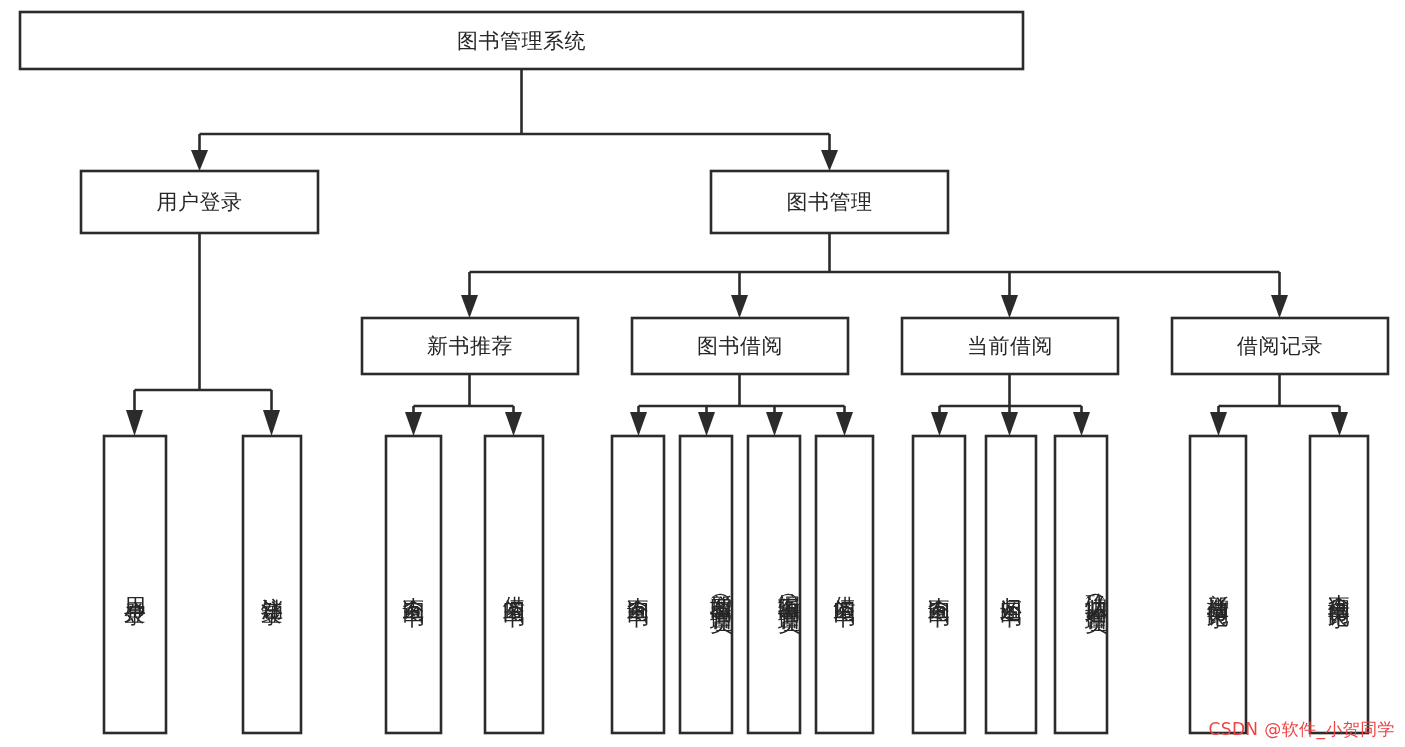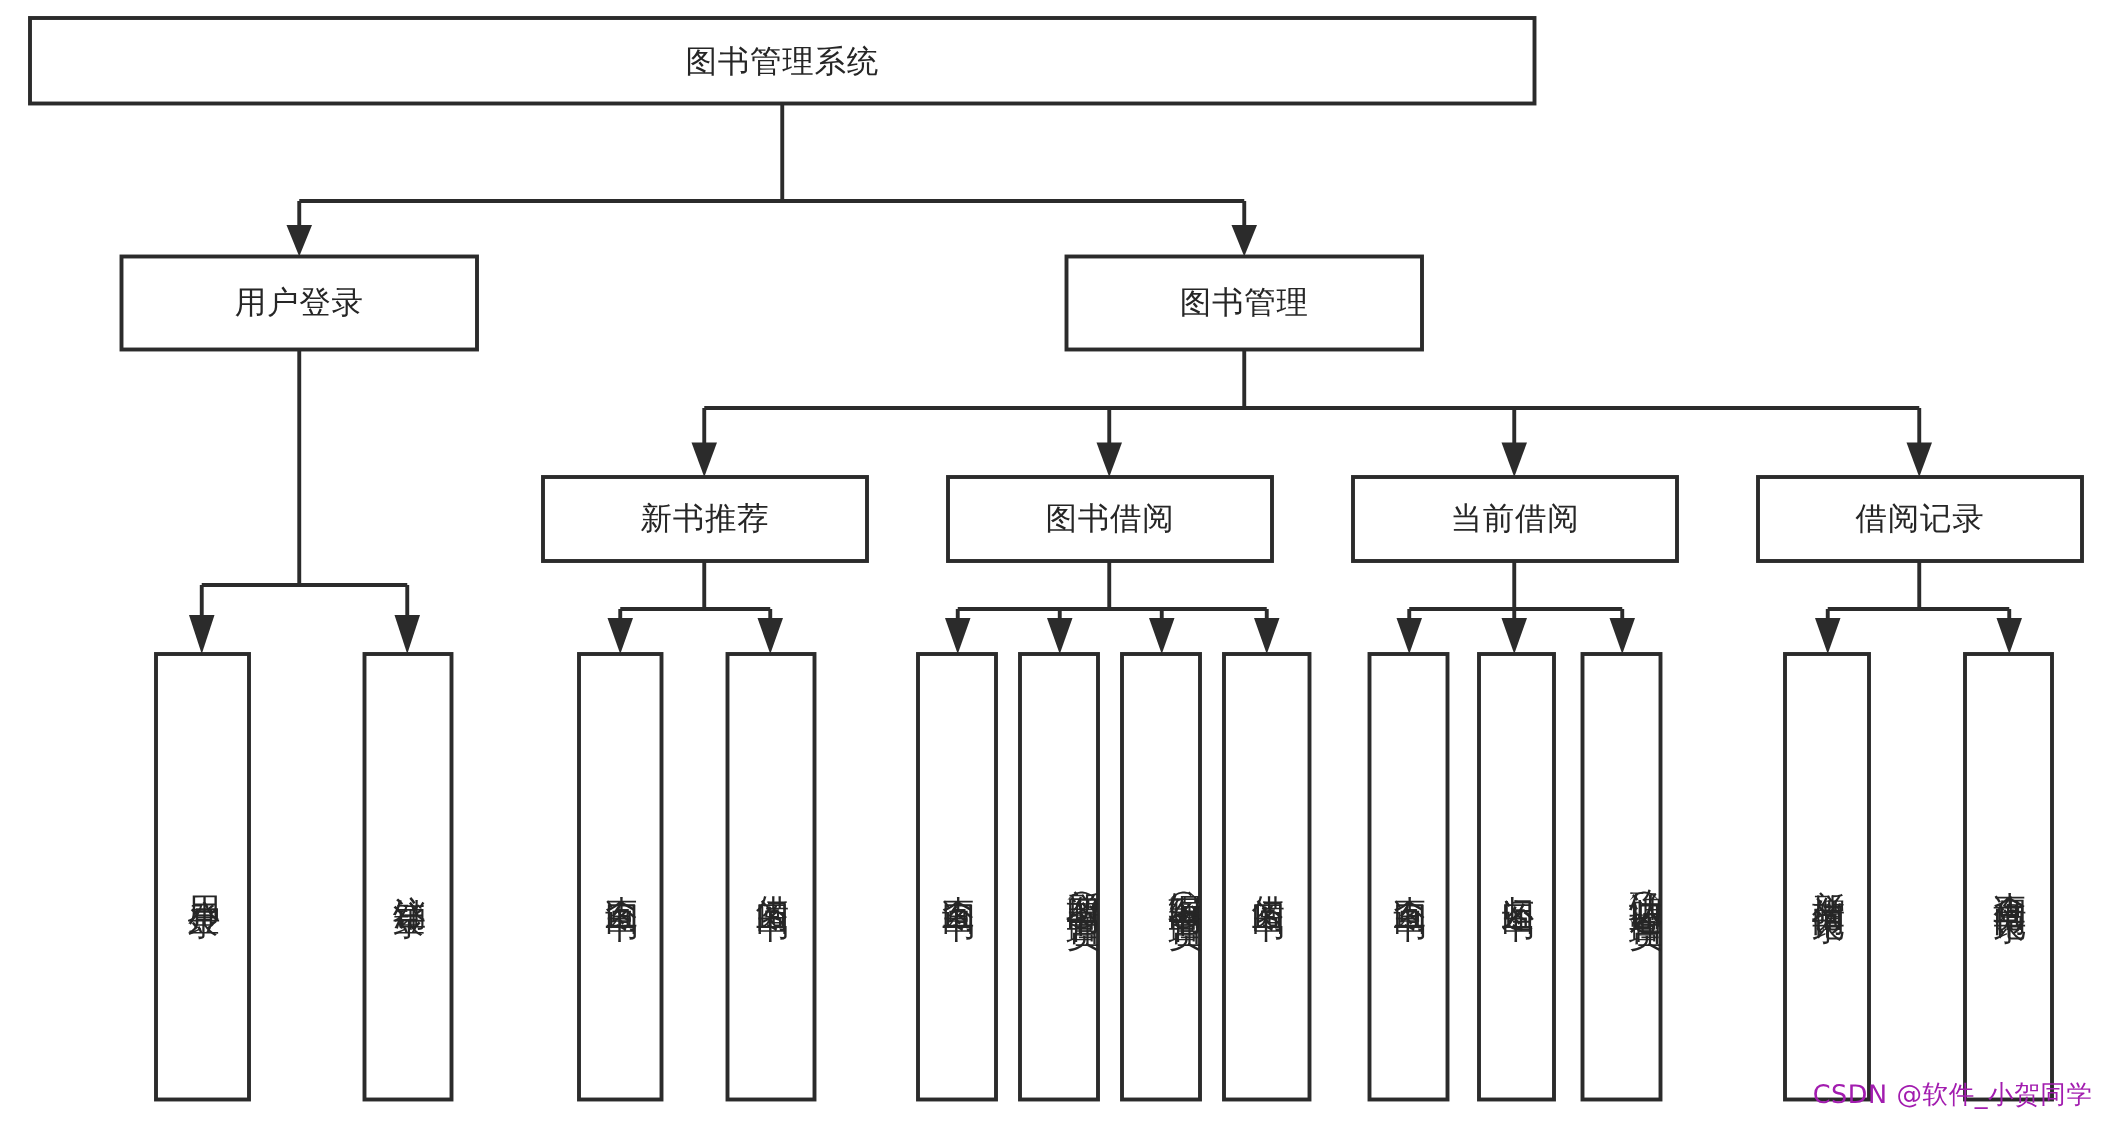--- a/index.html
+++ b/index.html
@@ -68,21 +68,21 @@
     white-space: nowrap;
     pointer-events: none;
     user-select: none;
   }
   .watermark {
     position: absolute;
     right: 10px;
     bottom: 6px;
     font-family: "DejaVu Sans", "Liberation Sans", sans-serif;
     font-size: 17px;
-    color: #a21caf;
+    color: #ef4444;
     letter-spacing: 0.4px;
     white-space: nowrap;
     user-select: none;
   }
 </style>
 </head>
 <body>
 
 <div id="diagram-root">
 

